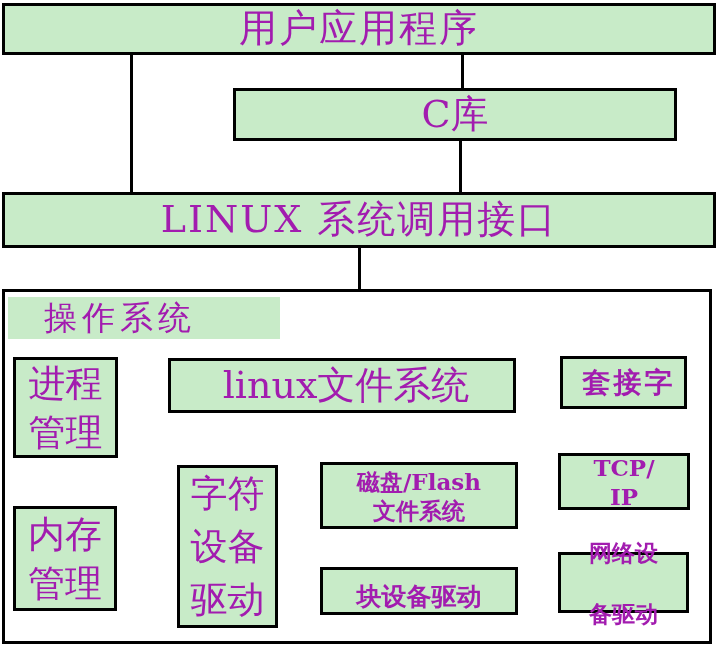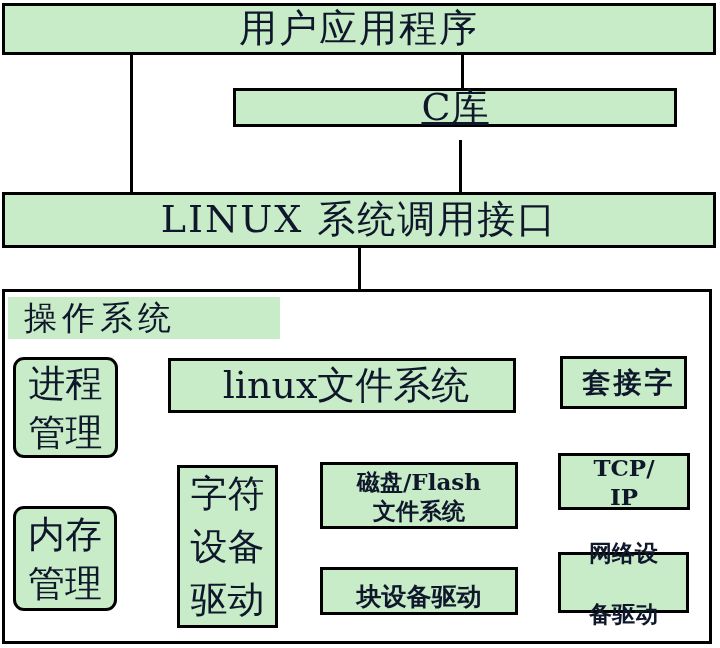--- a/index.html
+++ b/index.html
@@ -3,21 +3,21 @@
 <meta charset="utf-8">
 <style>
   html, body { margin: 0; padding: 0; background: #ffffff; }
   .canvas {
     position: relative;
     width: 720px;
     height: 648px;
     background: #ffffff;
     overflow: hidden;
     font-family: "DejaVu Serif", "Liberation Serif", serif;
-    color: #0f172a;
+    color: #a21caf;
   }
   .node {
     position: absolute;
     box-sizing: border-box;
     background: var(--box-fill, #c8ebc8);
     border: 3px solid var(--line-color, #000);
     display: flex;
     flex-direction: column;
     align-items: center;
     justify-content: center;
@@ -31,31 +31,31 @@
     background: #ffffff;
     border: 3px solid var(--line-color, #000);
   }
   .os-label {
     position: absolute;
     box-sizing: border-box;
     background: var(--box-fill, #c8ebc8);
     display: flex;
     align-items: center;
     justify-content: flex-start;
-    padding-left: 16px;
+    padding-left: 36px;
     font-size: 33px;
     letter-spacing: 5px;
   }
   .vline {
     position: absolute;
     width: 3px;
     background: var(--line-color, #000);
   }
   .fs-big   { font-size: 38px; }
-  .fs-twoline { font-size: 37px; line-height: 49px; border-radius: 11px; }
+  .fs-twoline { font-size: 37px; line-height: 49px; }
   .fs-char  { font-size: 37px; line-height: 53px; }
   .bold-sm  { font-weight: bold; font-size: 23px; line-height: 29px; }
   .bold-md  { font-weight: bold; font-size: 25px; justify-content: flex-end; }
   .bold-socket { font-weight: bold; font-size: 28px; letter-spacing: 3px; }
   .ls2 { letter-spacing: 2px; }
 </style>
 </head>
 <body>
 
 <div class="canvas">
@@ -68,21 +68,21 @@
   <div class="vline" style="left:235px; top:411px; height:56px;"></div>
   <div class="vline" style="left:414px; top:411px; height:53px;"></div>
   <div class="vline" style="left:414px; top:527px; height:42px;"></div>
   <div class="vline" style="left:628px; top:406px; height:49px;"></div>
   <div class="vline" style="left:628px; top:508px; height:46px;"></div>
 
   <div class="node fs-big ls2" style="left:2px; top:3px; width:714px; height:52px;">
     <span>用户应用程序</span>
   </div>
 
-  <div class="node fs-big" style="left:233px; top:88px; width:444px; height:39px;text-decoration:underline;">
+  <div class="node fs-big" style="left:233px; top:88px; width:444px; height:53px;">
     <span>C库</span>
   </div>
 
   <div class="node fs-big ls2" style="left:2px; top:192px; width:714px; height:56px;">
     <span>LINUX 系统调用接口</span>
   </div>
 
   <div class="container-box" style="left:2px; top:289px; width:710px; height:355px;"></div>
 
   <div class="os-label" style="left:8px; top:297px; width:272px; height:42px;">

